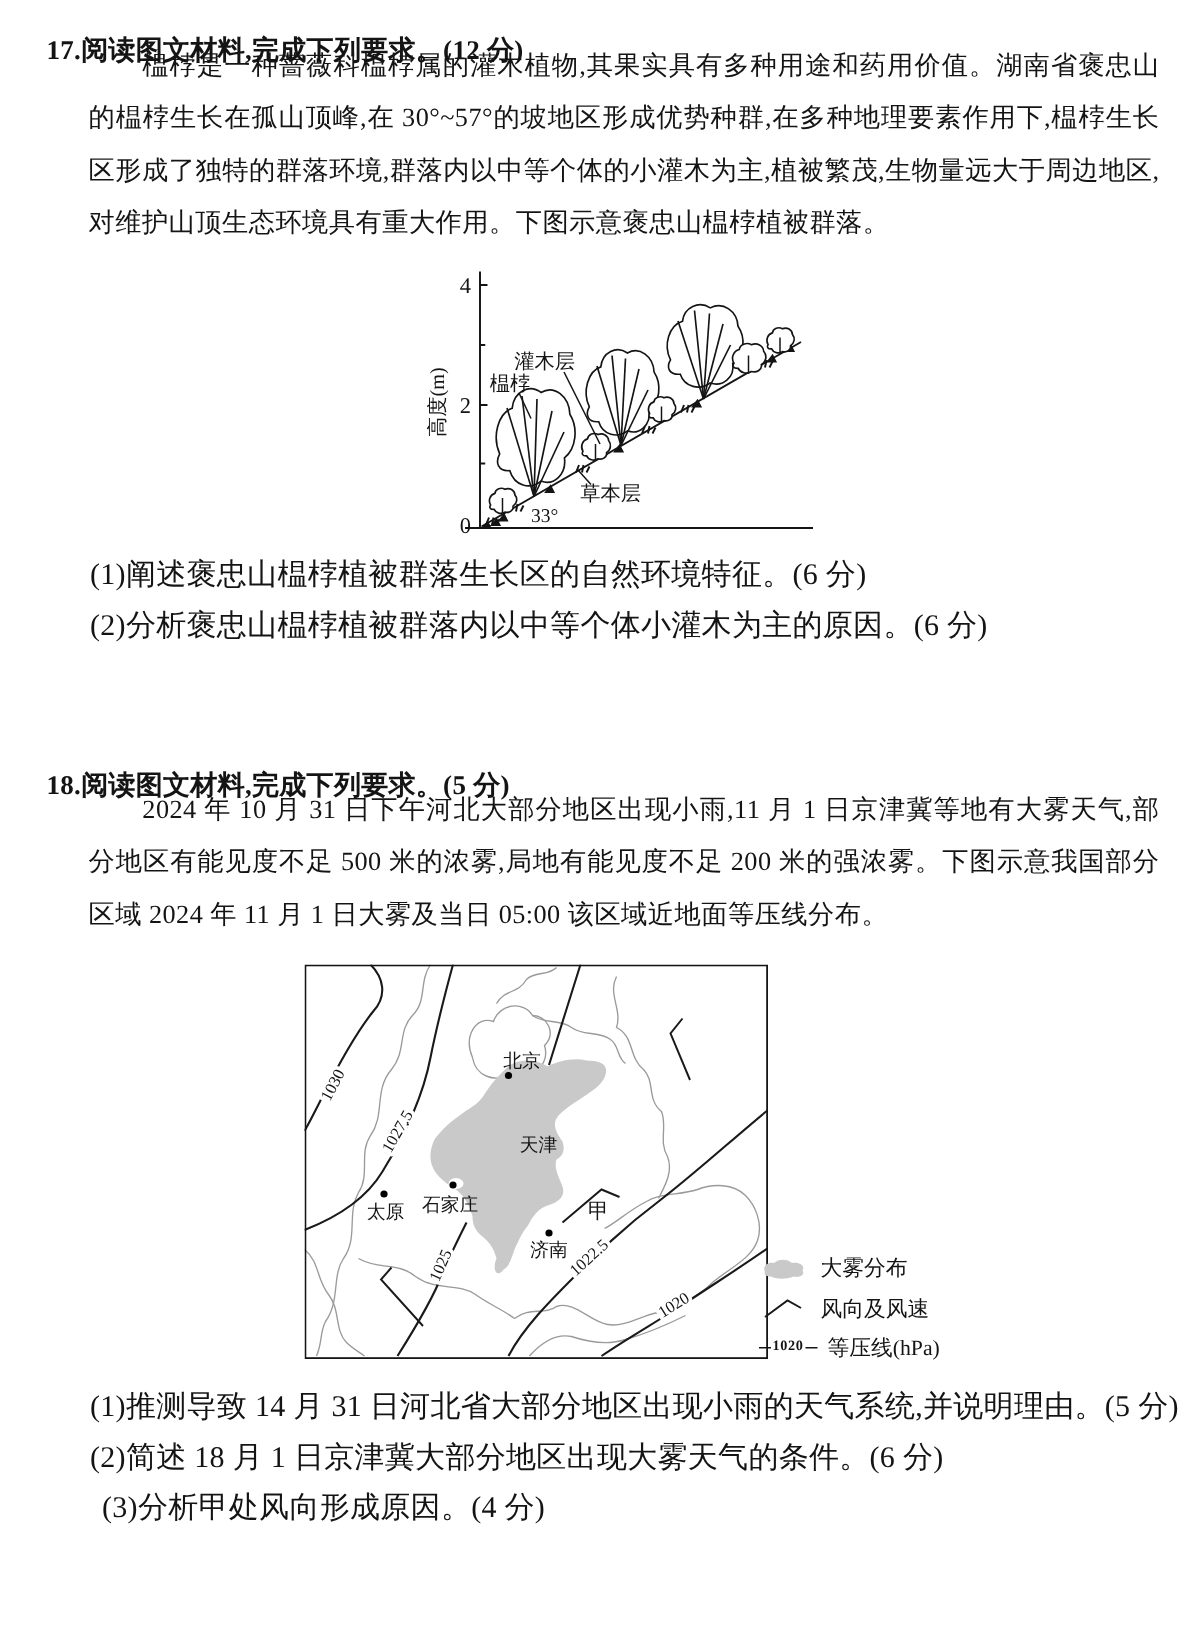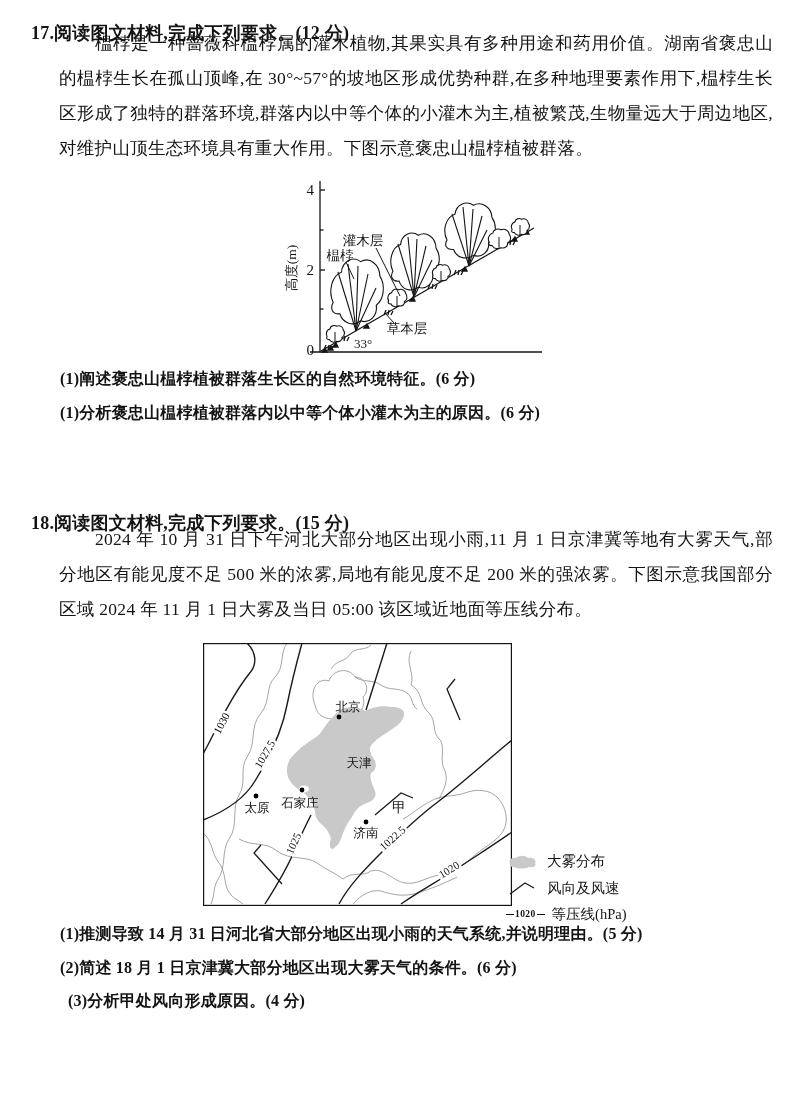--- a/index.html
+++ b/index.html
@@ -3,26 +3,26 @@
 <meta charset="utf-8">
 <style>
   html,body{margin:0;padding:0;background:#ffffff;}
   .page{
     position:relative;width:800px;height:1101px;background:#fff;overflow:hidden;
     font-family:"Liberation Serif","DejaVu Serif",serif;color:#141414;
   }
   .abs{position:absolute;}
   .qheader{font-size:18px;white-space:nowrap;letter-spacing:.2px;font-weight:bold;}
   .para{font-size:17.5px;line-height:35px;text-align:justify;text-indent:2.05em;letter-spacing:.3px;}
-  .sub{font-size:16px;white-space:nowrap;letter-spacing:.2px;font-weight:bold;}
+  .sub{font-size:20px;white-space:nowrap;letter-spacing:.2px;}
   svg{display:block;}
   svg text{font-family:"Liberation Serif","DejaVu Serif",serif;fill:#141414;}
   .isolbl{font-size:11px;paint-order:stroke;stroke:#ffffff;stroke-width:5px;stroke-linejoin:round;}
   .citylbl{font-size:12.5px;}
-  .legend-row{position:absolute;display:flex;align-items:center;gap:7px;font-size:14.5px;white-space:nowrap;margin-top:16px;}
+  .legend-row{position:absolute;display:flex;align-items:center;gap:7px;font-size:14.5px;white-space:nowrap;}
   .iso-sym{display:inline-flex;align-items:center;}
   .iso-dash{display:inline-block;width:8px;height:1.6px;background:#141414;}
   .iso-num{font-size:9.5px;font-weight:bold;margin:0 1px;letter-spacing:.4px;line-height:1;}
 </style>
 </head>
 <body>
 
 <div class="page">
 
   <section>
@@ -110,25 +110,25 @@
         <line x1="110" y1="72" x2="134" y2="120" stroke="#141414" stroke-width="1"></line>
         <line x1="128" y1="147" x2="119" y2="137" stroke="#141414" stroke-width="1"></line>
         <text x="74" y="84" text-anchor="middle" font-size="13.5">榅桲</text>
         <text x="97" y="69" text-anchor="middle" font-size="13.5">灌木层</text>
         <text x="141" y="157" text-anchor="middle" font-size="13.5">草本层</text>
         <text x="88" y="172" font-size="13">33°</text>
       </svg>
     </div>
 
     <div class="abs sub" style="left:60px;top:369px;">(1)阐述褒忠山榅桲植被群落生长区的自然环境特征。(6 分)</div>
-    <div class="abs sub" style="left:60px;top:403px;">(1)分析褒忠山榅桲植被群落内以中等个体小灌木为主的原因。(6 分)</div>
+    <div class="abs sub" style="left:60px;top:403px;">(2)分析褒忠山榅桲植被群落内以中等个体小灌木为主的原因。(6 分)</div>
   </section>
 
   <section>
-    <div class="abs qheader" style="left:31px;top:511px;">18.阅读图文材料,完成下列要求。(15 分)</div>
+    <div class="abs qheader" style="left:31px;top:511px;">18.阅读图文材料,完成下列要求。(5 分)</div>
 
     <p class="abs para" style="left:59px;top:522px;width:714px;margin:0;">2024 年 10 月 31 日下午河北大部分地区出现小雨,11 月 1 日京津冀等地有大雾天气,部分地区有能见度不足 500 米的浓雾,局地有能见度不足 200 米的强浓雾。下图示意我国部分区域 2024 年 11 月 1 日大雾及当日 05:00 该区域近地面等压线分布。</p>
 
     <div class="abs" style="left:203px;top:643px;">
       <svg width="309" height="263" viewBox="0 0 309 263">
 
         <g fill="none" stroke="#9a9a9a" stroke-width="0.9">
           <path d="M 84,0 C 76,12 82,24 72,34 C 62,44 68,58 58,70 C 46,84 54,100 44,114 C 36,126 44,140 36,152 C 28,166 36,182 26,196 C 18,208 24,224 14,238 C 10,246 12,252 8,261"></path>
           <path d="M 0,190 C 10,198 8,210 16,220 C 24,230 20,244 28,252 C 32,256 36,258 40,261"></path>
           <path d="M 112,62 C 106,48 114,34 126,38 C 130,26 146,24 152,34 C 162,34 168,46 160,54 C 164,66 152,78 140,72 C 126,80 114,74 112,62"></path>

